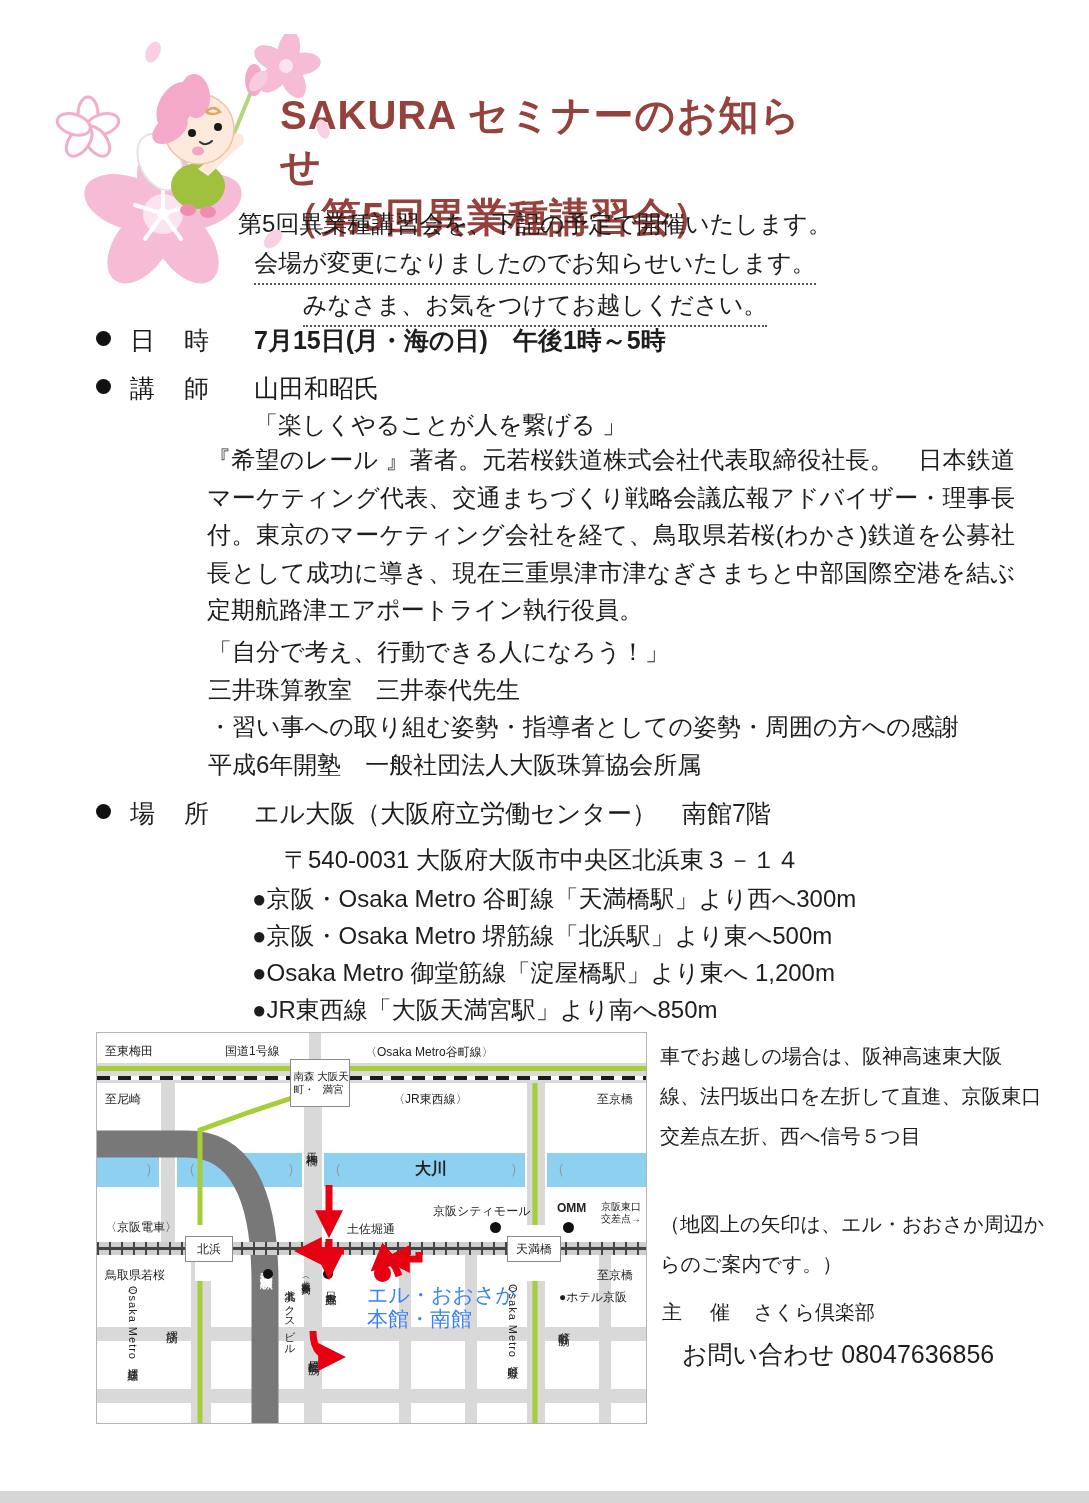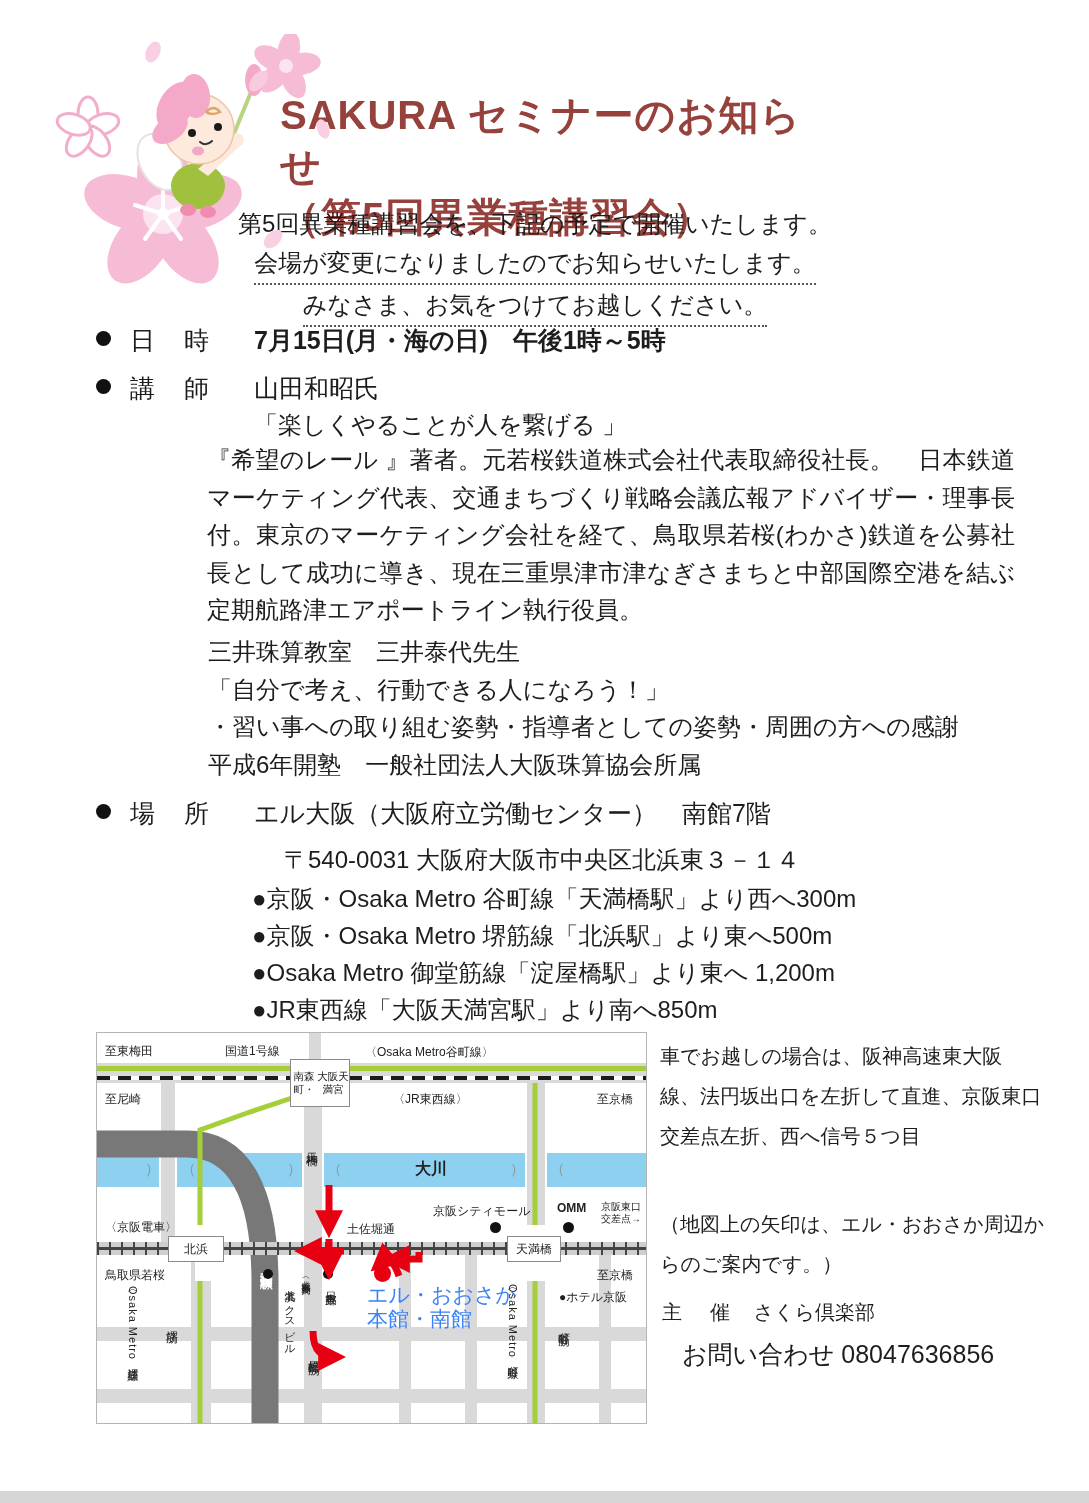--- a/index.html
+++ b/index.html
@@ -147,22 +147,22 @@
 
   <div class="abs bullet-row" style="top:372px; width:900px; height:40px">
     <span class="bullet-dot"></span>
     <span class="row-label">講　師</span>
     <span class="row-value">山田和昭氏</span>
   </div>
   <div class="abs body-text" style="left:254px; top:406px">「楽しくやることが人を繋げる 」</div>
   <div class="abs body-text" style="left:207px; top:441px; width:808px; text-align:justify">『希望のレール 』著者。元若桜鉄道株式会社代表取締役社長。　日本鉄道マーケティング代表、交通まちづくり戦略会議広報アドバイザー・理事長付。東京のマーケティング会社を経て、鳥取県若桜(わかさ)鉄道を公募社長として成功に導き、現在三重県津市津なぎさまちと中部国際空港を結ぶ定期航路津エアポートライン執行役員。</div>
 
   <div class="abs body-text" style="left:208px; top:633px">
+    <div>「自分で考え、行動できる人になろう！」</div>
     <div>三井珠算教室　三井泰代先生</div>
-    <div>「自分で考え、行動できる人になろう！」</div>
     <div>・習い事への取り組む姿勢・指導者としての姿勢・周囲の方への感謝</div>
     <div>平成6年開塾　一般社団法人大阪珠算協会所属</div>
   </div>
 
   <div class="abs bullet-row" style="top:797px; width:950px; height:40px">
     <span class="bullet-dot"></span>
     <span class="row-label">場　所</span>
     <span class="row-value">エル大阪（大阪府立労働センター）　南館7階</span>
   </div>
   <div class="abs body-text" style="left:284px; top:841px">〒540-0031 大阪府大阪市中央区北浜東３－１４</div>
@@ -206,21 +206,21 @@
     <div class="abs bracket" style="left:230px;top:127px">（</div>
     <div class="abs bracket" style="left:413px;top:127px">）</div>
     <div class="abs bracket" style="left:453px;top:127px">（</div>
 
     <div class="abs stn-box" style="left:193px; top:26px; width:60px; height:48px; font-size:10.5px; line-height:13px; flex-direction:row">
       <span>南森町・</span>
       <span>大阪天満宮</span>
     </div>
     <div class="abs stn-cross" style="left:98px; top:192px; width:24px; height:56px"></div>
     <div class="abs stn-cross" style="left:424px; top:192px; width:24px; height:56px"></div>
-    <div class="abs stn-box" style="left:71px; top:203px; width:56px; height:26px">
+    <div class="abs stn-box" style="left:88px; top:203px; width:48px; height:26px">
       <span>北浜</span>
     </div>
     <div class="abs stn-box" style="left:410px; top:203px; width:54px; height:26px">
       <span>天満橋</span>
     </div>
 
     <div class="abs map-label" style="left:8px;  top:10px">至東梅田</div>
     <div class="abs map-label" style="left:128px;top:10px">国道1号線</div>
     <div class="abs map-label" style="left:268px;top:11px">〈Osaka Metro谷町線〉</div>
     <div class="abs map-label" style="left:8px;  top:58px">至尼崎</div>

